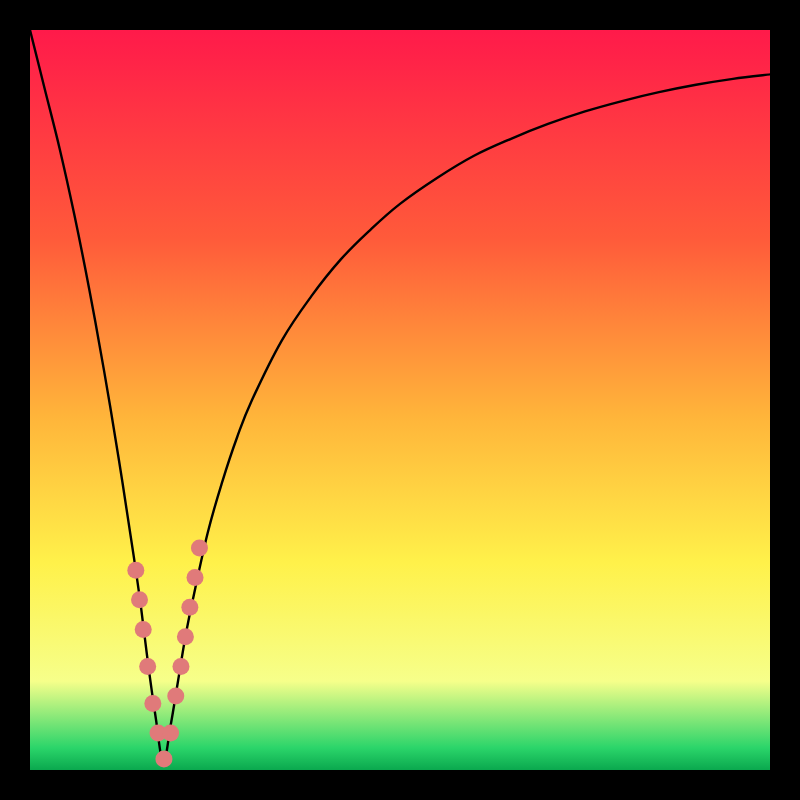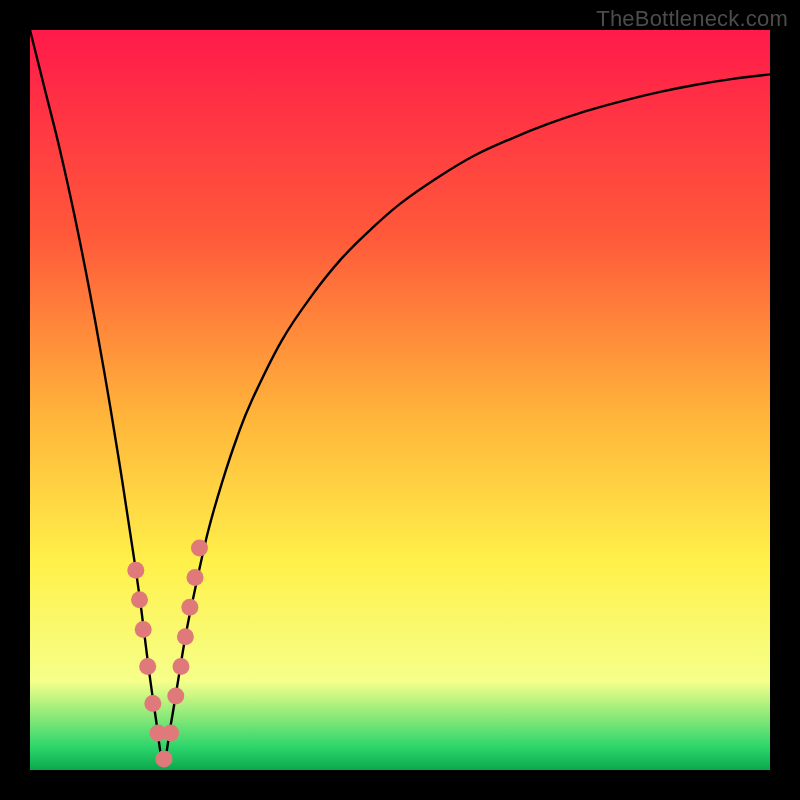--- a/index.html
+++ b/index.html
@@ -79,14 +79,13 @@
           <circle cx="150.96" cy="636.40" r="8.5" fill="#e07a7a" stroke="#b04e4e" stroke-width="0"></circle>
           <circle cx="155.40" cy="606.80" r="8.5" fill="#e07a7a" stroke="#b04e4e" stroke-width="0"></circle>
           <circle cx="159.84" cy="577.20" r="8.5" fill="#e07a7a" stroke="#b04e4e" stroke-width="0"></circle>
           <circle cx="165.02" cy="547.60" r="8.5" fill="#e07a7a" stroke="#b04e4e" stroke-width="0"></circle>
           <circle cx="169.46" cy="518.00" r="8.5" fill="#e07a7a" stroke="#b04e4e" stroke-width="0"></circle>
         </g>
     </svg>
 
   </div>
 
-  <div class="watermark">TheBottleneck.com</div>
 </div>
 
 </body></html>

